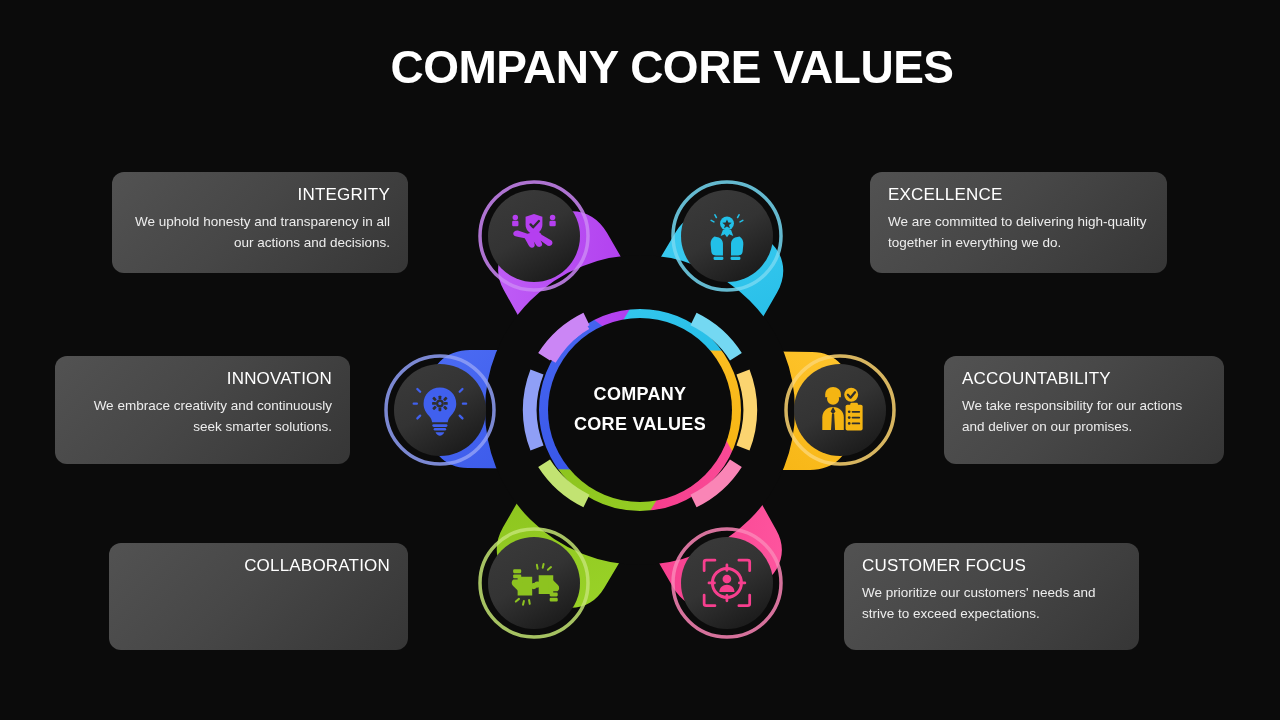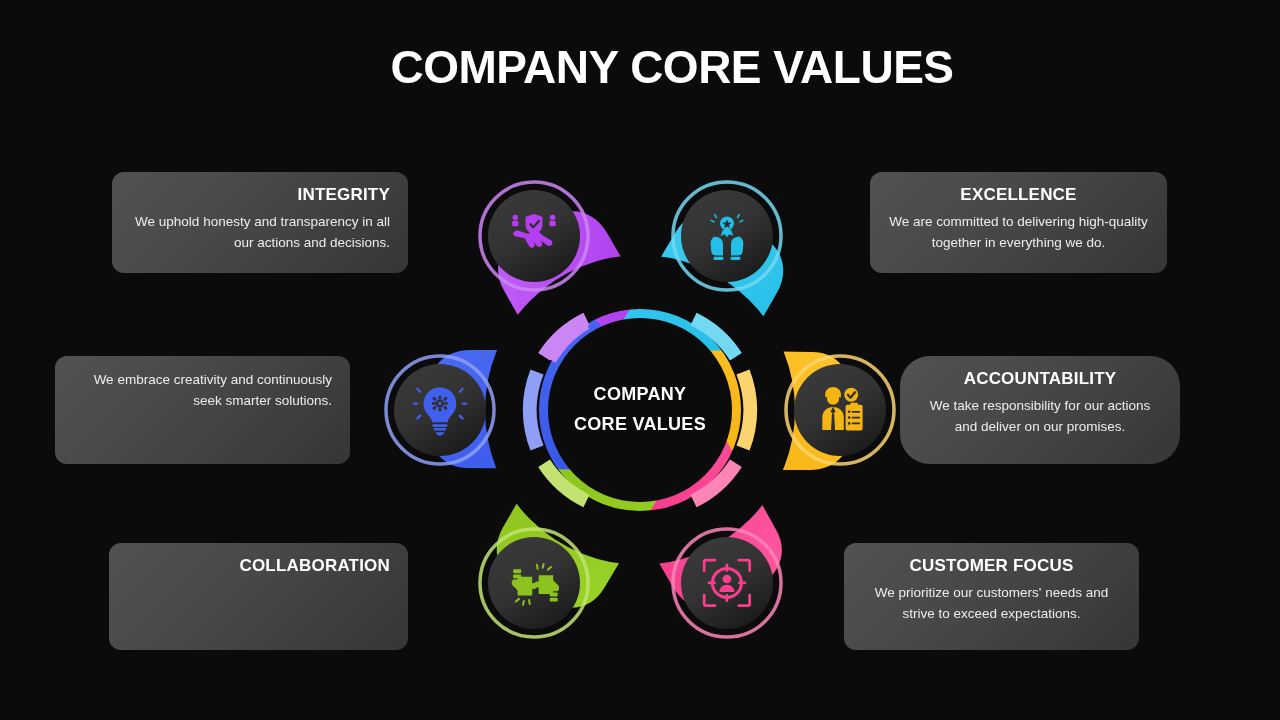--- a/index.html
+++ b/index.html
@@ -27,39 +27,39 @@
   .card{
     position:absolute;
     border-radius:12px;
     background:linear-gradient(135deg,#525252 0%,#474747 45%,#363636 100%);
     box-sizing:border-box;
     padding:14px 18px 12px 18px;
     color:#ffffff;
   }
   .card .c-title{
     font-size:17px;
-    font-weight:bold;
+    font-weight:normal;
     letter-spacing:.2px;
     margin-bottom:7px;
     color:#ffffff;
     line-height:1.1;
   }
   .card .c-desc{
     font-size:13.5px;
     line-height:1.55;
     color:#ededed;
   }
-  .card.right{text-align:center;}
+  .card.right{text-align:left;}
   .card.left{text-align:right;}
 
   
   #card-integrity      {left:112px; top:172px; width:296px; height:101px;}
   #card-excellence     {left:870px; top:172px; width:297px; height:101px;}
   #card-innovation     {left:55px;  top:356px; width:295px; height:108px;}
-  #card-accountability {left:900px; top:356px; width:280px; height:108px;border-radius:30px;}
+  #card-accountability {left:944px; top:356px; width:280px; height:108px;}
   #card-collaboration  {left:109px; top:543px; width:299px; height:107px;padding-left:17px;}
   #card-customerfocus  {left:844px; top:543px; width:295px; height:107px;}
 
   
   #diagram{
     position:absolute;
     left:374px; top:162px;
     width:532px; height:496px;
   }
   #diagram svg{display:block;width:532px;height:496px;}
@@ -335,20 +335,21 @@
     <div class="c-title">INTEGRITY</div>
     <div class="c-desc">We uphold honesty and transparency in all our actions and decisions.</div>
   </div>
 
   <div class="card right" id="card-excellence">
     <div class="c-title">EXCELLENCE</div>
     <div class="c-desc">We are committed to delivering high-quality together in everything we do.</div>
   </div>
 
   <div class="card left" id="card-innovation">
+    <div class="c-title">INNOVATION</div>
     <div class="c-desc">We embrace creativity and continuously seek smarter solutions.</div>
   </div>
 
   <div class="card right" id="card-accountability">
     <div class="c-title">ACCOUNTABILITY</div>
     <div class="c-desc">We take responsibility for our actions and deliver on our promises.</div>
   </div>
 
   <div class="card left" id="card-collaboration">
     <div class="c-title">COLLABORATION</div>

